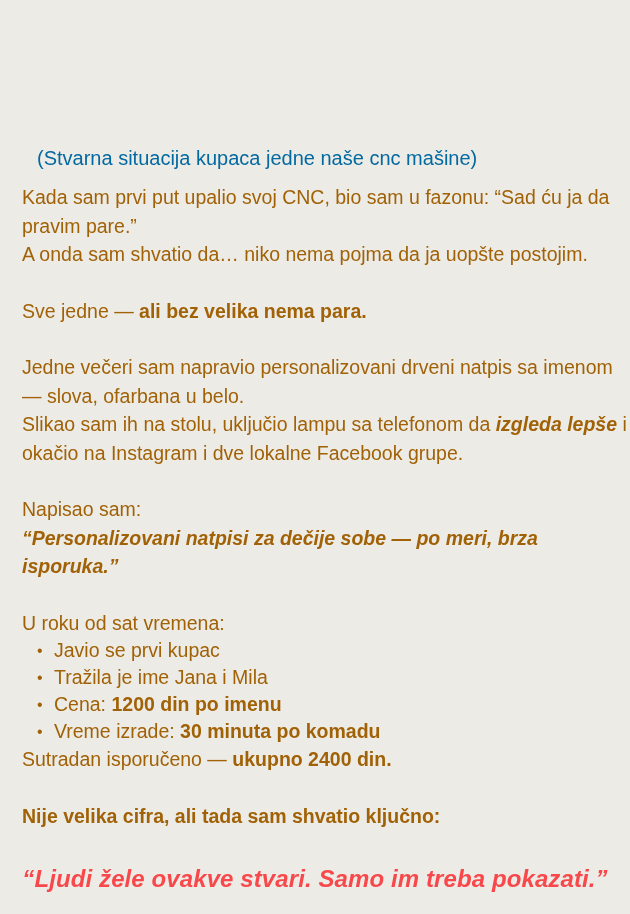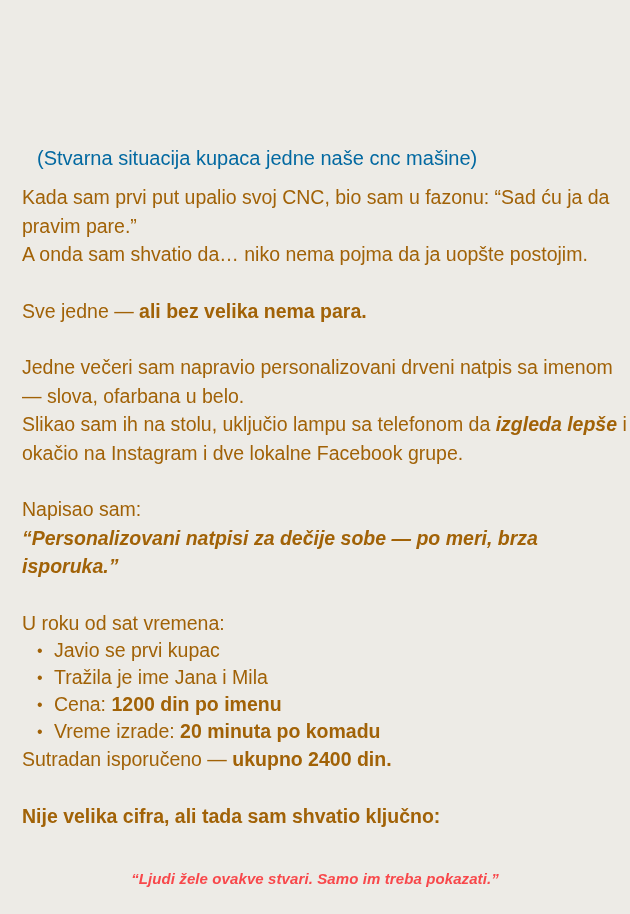--- a/index.html
+++ b/index.html
@@ -86,21 +86,21 @@
     top: 0;
     line-height: 27px;
     font-size: 16px;
   }
   .quote-red {
     position: absolute;
     left: 0;
     right: 0;
     top: 866px;
     text-align: center;
-    font-size: 15px;
+    font-size: 24px;
     font-weight: 700;
     font-style: italic;
     color: #F8484B;
     line-height: 26px;
     letter-spacing: 0.1px;
   }
 </style>
 </head>
 <body>
 
@@ -136,21 +136,21 @@
         <li>
           <span class="dot">•</span><span>Javio se prvi kupac</span><b></b>
         </li>
         <li>
           <span class="dot">•</span><span>Tražila je ime Jana i Mila</span><b></b>
         </li>
         <li>
           <span class="dot">•</span><span>Cena: </span><b>1200 din po imenu</b>
         </li>
         <li>
-          <span class="dot">•</span><span>Vreme izrade: </span><b>20 minuta po komadu</b>
+          <span class="dot">•</span><span>Vreme izrade: </span><b>30 minuta po komadu</b>
         </li>
       </ul>
       <span class="line"><span>Sutradan isporučeno — </span><b>ukupno 2400 din.</b></span>
     </div>
 
     <p class="para tight">
       <span class="line">Nije velika cifra, ali tada sam shvatio ključno:</span>
     </p>
 
   </div>

